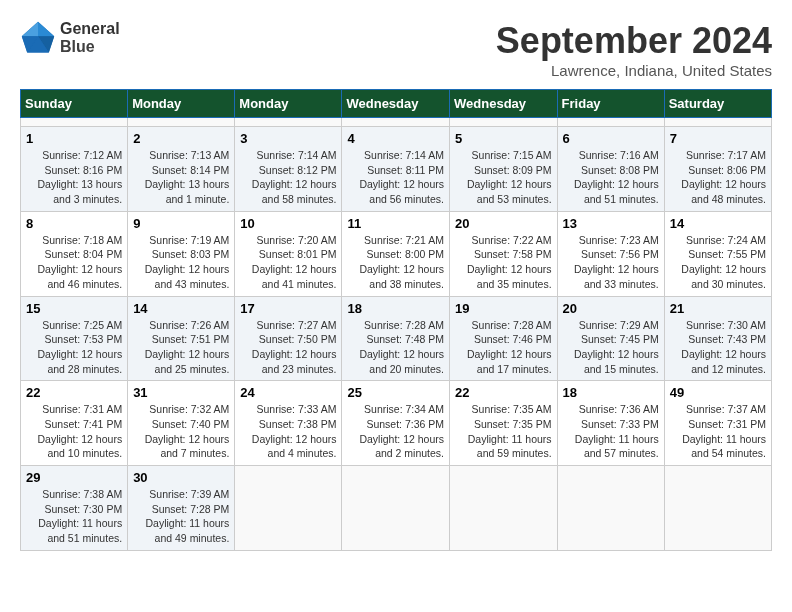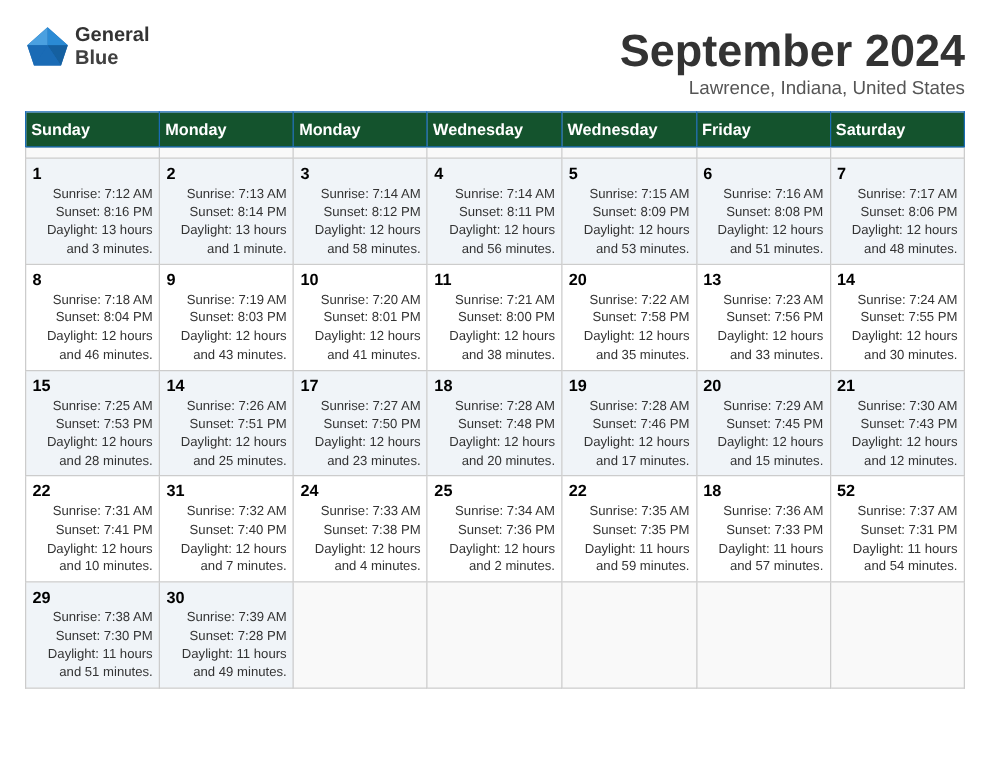--- a/index.html
+++ b/index.html
@@ -235,21 +235,21 @@
           </td>
           <td>
             <span class="day-num">22</span>
             <div class="day-info">Sunrise: 7:35 AM<br>Sunset: 7:35 PM<br>Daylight: 11 hours<br>and 59 minutes.</div>
           </td>
           <td>
             <span class="day-num">18</span>
             <div class="day-info">Sunrise: 7:36 AM<br>Sunset: 7:33 PM<br>Daylight: 11 hours<br>and 57 minutes.</div>
           </td>
           <td>
-            <span class="day-num">52</span>
+            <span class="day-num">49</span>
             <div class="day-info">Sunrise: 7:37 AM<br>Sunset: 7:31 PM<br>Daylight: 11 hours<br>and 54 minutes.</div>
           </td>
         </tr>
         <tr>
           <td>
             <span class="day-num">29</span>
             <div class="day-info">Sunrise: 7:38 AM<br>Sunset: 7:30 PM<br>Daylight: 11 hours<br>and 51 minutes.</div>
           </td>
           <td>
             <span class="day-num">30</span>

